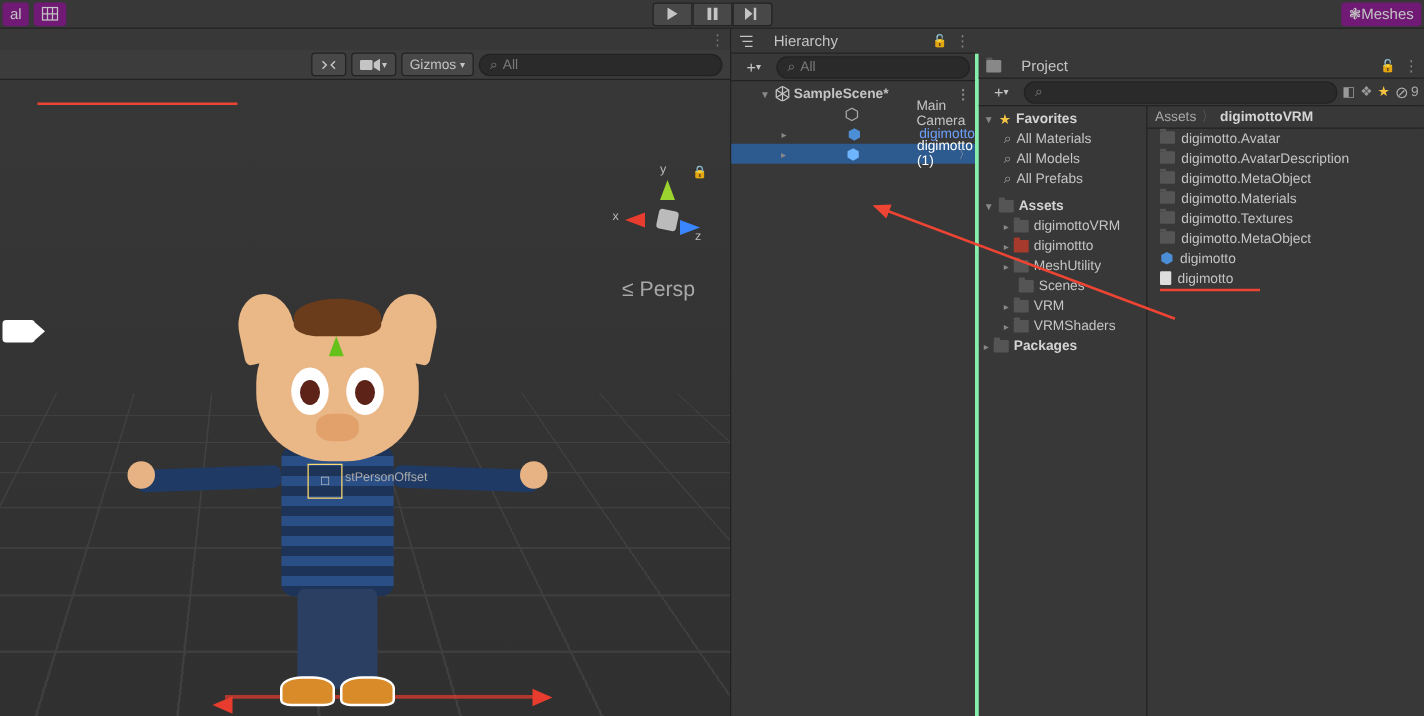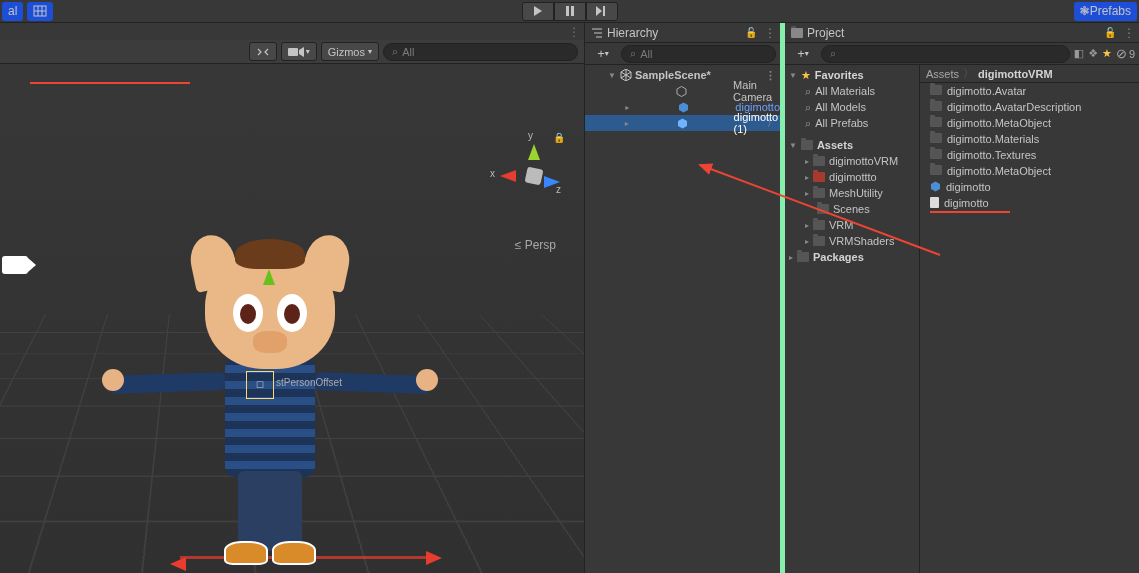--- a/index.html
+++ b/index.html
@@ -1,32 +1,32 @@
 <!DOCTYPE html>
 <html><head>
 <meta charset="utf-8">
 <style>
   * { box-sizing: border-box; margin: 0; padding: 0; font-family: -apple-system, BlinkMacSystemFont, "Segoe UI", Arial, sans-serif; }
   body { width: 1139px; height: 573px; background: #383838; color: #c4c4c4; font-size: 12px; overflow: hidden; position: relative; }
 
   
   .top-bar { height: 23px; background: #383838; border-bottom: 1px solid #222; display: flex; align-items: center; position: relative; }
   .top-left { display: flex; align-items: center; padding-left: 2px; gap: 4px; }
-  .tool-pill { background: #1d4ed8; border-radius: 3px; padding: 2px 6px; height: 19px; display: flex; align-items: center; }
+  .tool-pill { background: #701a75; border-radius: 3px; padding: 2px 6px; height: 19px; display: flex; align-items: center; }
   .top-center { position: absolute; left: 50%; transform: translateX(-50%); display: flex; gap: 0; }
   .play-btn { width: 32px; height: 19px; background: #484848; border: 1px solid #222; display: flex; align-items: center; justify-content: center; }
   .play-btn:first-child { border-radius: 3px 0 0 3px; }
   .play-btn:last-child { border-radius: 0 3px 3px 0; }
   .top-right { margin-left: auto; display: flex; align-items: center; padding-right: 2px; }
 
   
   .main { display: flex; height: 550px; }
   .scene-panel { width: 584px; background: #383838; display: flex; flex-direction: column; }
   .hier-panel { width: 196px; background: #383838; border-left: 1px solid #222; display: flex; flex-direction: column; }
-  .project-panel { flex: 1; background: #383838; border-left: 5px solid #86efac; display: flex; flex-direction: column; }
+  .project-panel { flex: 1; background: #383838; border-left: 3px solid #86efac; display: flex; flex-direction: column; margin-top: 20px; }
 
   
   .scene-header { height: 17px; display: flex; justify-content: flex-end; align-items: center; padding: 0 6px; color: #777; }
   .dots { letter-spacing: -2px; }
   .scene-toolbar { height: 24px; display: flex; align-items: center; justify-content: flex-end; gap: 4px; padding: 0 6px; border-bottom: 1px solid #222; background: #3c3c3c; }
   .giz-btn { background: #484848; border: 1px solid #222; border-radius: 3px; padding: 2px 6px; height: 19px; display: flex; align-items: center; font-size: 11px; }
   .scene-search { background: #2a2a2a; border: 1px solid #222; border-radius: 12px; padding: 1px 8px; width: 195px; height: 18px; display: flex; align-items: center; gap: 4px; color: #7a7a7a; font-size: 11px; }
   .viewport { flex: 1; position: relative; background: linear-gradient(#373737, #303030); overflow: hidden; }
   .grid-floor { position: absolute; left: -80px; right: -80px; top: 250px; bottom: -80px;
     background:
@@ -68,28 +68,28 @@
 
   .gizmo { position: absolute; right: 20px; top: 82px; width: 60px; height: 60px; }
   .gizmo .center { position: absolute; left: 22px; top: 22px; width: 16px; height: 16px; background: #bbb; border-radius: 3px; transform: rotate(12deg); }
   .gizmo .cone { position: absolute; width: 0; height: 0; }
   .gizmo .cone.y { left: 24px; top: -2px; border-left: 6px solid transparent; border-right: 6px solid transparent; border-bottom: 16px solid #9bd32f; }
   .gizmo .cone.x { left: -4px; top: 24px; border-top: 6px solid transparent; border-bottom: 6px solid transparent; border-right: 16px solid #e73c2e; }
   .gizmo .cone.z { left: 40px; top: 30px; border-top: 6px solid transparent; border-bottom: 6px solid transparent; border-left: 16px solid #3a86ff; }
   .gizmo .lbl { position: absolute; font-size: 10px; color: #bbb; }
   .gizmo .lbl.y { left: 24px; top: -16px; } .gizmo .lbl.x { left: -14px; top: 22px; } .gizmo .lbl.z { left: 52px; top: 38px; }
   .lock-icon { position: absolute; right: 18px; top: 68px; font-size: 10px; color: #888; }
-  .persp { position: absolute; right: 28px; top: 174px; font-size: 12px; color: #a8a8a8; }
+  .persp { position: absolute; right: 28px; top: 158px; font-size: 17px; color: #a8a8a8; }
   .persp::before { content: "≤ "; }
   .cam-icon { position: absolute; left: 2px; top: 192px; width: 26px; height: 18px; background: #fff; border-radius: 3px; }
   .cam-icon::before { content:""; position:absolute; right:-8px; top:2px; border-left:8px solid #fff; border-top:7px solid transparent; border-bottom:7px solid transparent; }
 
   
   .panel-tab { height: 20px; display: flex; align-items: center; padding: 0 6px; gap: 6px; border-bottom: 1px solid #222; background: #383838; }
-  .panel-tab .tab-area { display: flex; align-items: center; gap: 4px; }
+  .panel-tab .tab-area { display: flex; align-items: center; gap: 16px; }
   .tab-right { margin-left: auto; display: flex; align-items: center; gap: 6px; color: #888; }
   .panel-toolbar { height: 22px; display: flex; align-items: center; padding: 0 4px; gap: 4px; border-bottom: 1px solid #222; }
   .plus-btn { width: 28px; height: 18px; display: flex; align-items: center; justify-content: center; font-size: 13px; }
   .hier-search, .proj-search { flex: 1; background: #2a2a2a; border: 1px solid #222; border-radius: 12px; padding: 1px 8px; height: 18px; display: flex; align-items: center; gap: 4px; color: #7a7a7a; font-size: 11px; }
   .tree { padding: 2px 0; }
   .tree-row { height: 16px; display: flex; align-items: center; padding-left: 4px; gap: 2px; font-size: 11px; position: relative; }
   .tree-row .fold { width: 10px; display:inline-block; font-size:8px; color:#888; text-align:center; }
   .tree-row .ico { width: 14px; display:inline-flex; justify-content:center; }
   .tree-row.selected { background: #2d5a8f; color: #fff; }
   .tree-row.scene { font-weight: 600; }
@@ -159,21 +159,21 @@
     <div class="play-btn">
         <svg width="12" height="10">
           <polygon points="0,0 6,5 0,10" fill="#c4c4c4"></polygon>
           <rect x="7" y="0" width="2" height="10" fill="#c4c4c4"></rect>
         </svg>
       </div>
   </div>
   <div class="top-right">
     <span class="tool-pill">
       <span>❃</span>
-      <span>Prefabs</span>
+      <span>Meshes</span>
     </span>
   </div>
 </div>
 
 <div class="main">
 
   <div class="scene-panel">
     <div class="scene-header">
         <span class="dots">⋮</span>
       </div>

